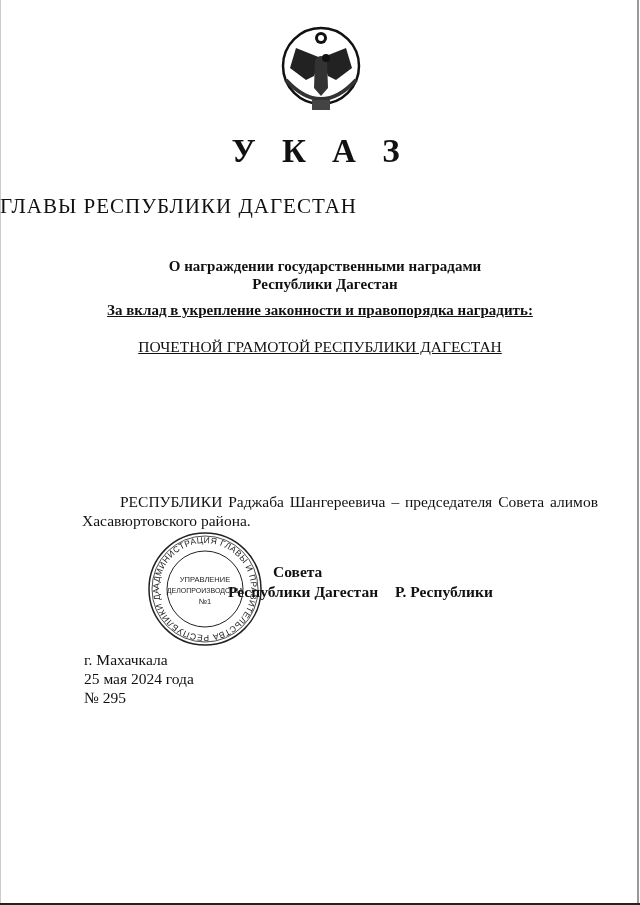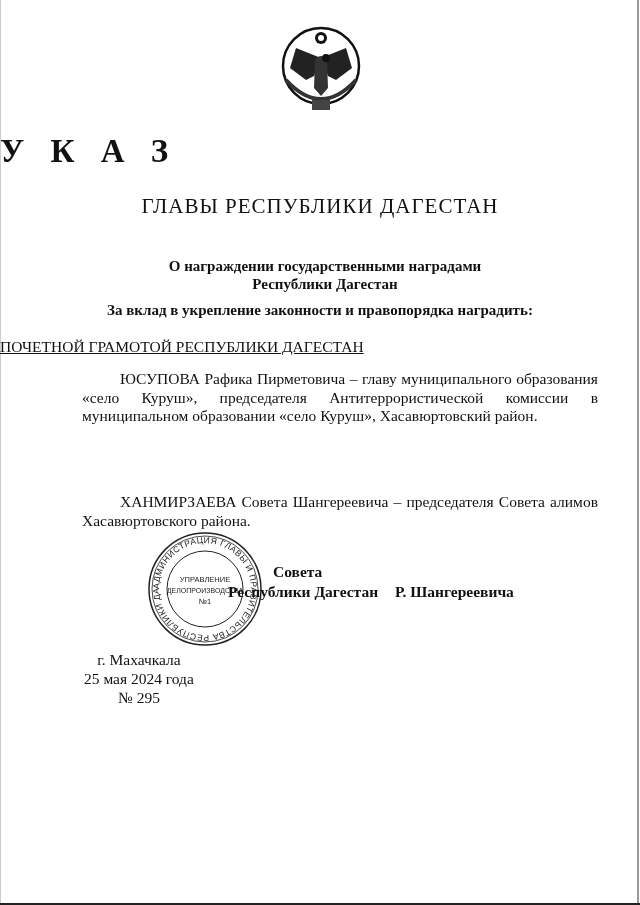--- a/index.html
+++ b/index.html
@@ -5,42 +5,42 @@
   html, body { margin: 0; padding: 0; }
   body {
     width: 640px; height: 905px; background: #ffffff; position: relative; overflow: hidden;
     font-family: "Liberation Serif", "DejaVu Serif", serif; color: #111;
   }
   .page { position: absolute; left: 0; top: 0; width: 640px; height: 905px; }
   .edge-left { position: absolute; left: 0; top: 0; width: 1px; height: 905px; background: #ccc; }
   .edge-right { position: absolute; right: 1px; top: 0; width: 2px; height: 905px; background: #999; }
   .edge-bottom { position: absolute; left: 0; bottom: 0; width: 640px; height: 2px; background: #222; }
   .emblem { position: absolute; left: 276px; top: 18px; width: 90px; height: 100px; }
-  .title { position: absolute; left: 0; width: 640px; top: 133px; text-align: left;
+  .title { position: absolute; left: 0; width: 640px; top: 133px; text-align: center;
     font-size: 33px; font-weight: bold; letter-spacing: 9px; }
-  .subtitle { position: absolute; left: 0; width: 640px; top: 194px; text-align: center;
+  .subtitle { position: absolute; left: 0; width: 640px; top: 194px; text-align: left;
     font-size: 21px; letter-spacing: 1px; }
   .subject { position: absolute; left: 5px; width: 640px; top: 257px; text-align: center;
     font-size: 15px; font-weight: bold; line-height: 18px; }
   .preamble { position: absolute; left: 0; width: 640px; top: 302px; text-align: center;
-    font-size: 15px; font-weight: bold; }
-  .award { position: absolute; left: 0; width: 640px; font-size: 15.5px;
+    font-size: 15px; font-weight: bold; text-decoration: underline; }
+  .award { position: absolute; left: 0; width: 640px; text-align: center; font-size: 15.5px;
     text-decoration: underline; line-height: 19px; }
   .award1 { top: 337px; }
   .award2 { top: 440px; }
   .para { position: absolute; left: 82px; width: 516px; font-size: 15.5px; line-height: 18.5px;
     text-align: justify; }
   .para1 { top: 370px; }
   .para2 { top: 493px; }
   .indent { text-indent: 38px; }
   .stamp { position: absolute; left: 146px; top: 530px; width: 118px; height: 118px; }
   .sig-role { position: absolute; left: 273px; top: 563px; font-size: 15.5px; font-weight: bold; }
   .sig-role2 { position: absolute; left: 228px; top: 583px; font-size: 15.5px; font-weight: bold; }
   .sig-name { position: absolute; left: 395px; top: 583px; font-size: 15.5px; font-weight: bold; }
-  .footer { position: absolute; left: 84px; top: 650px; font-size: 15.5px; line-height: 19px; text-align: center; }
+  .footer { position: absolute; left: 84px; top: 650px; font-size: 15.5px; line-height: 19px; }
 </style>
 </head>
 <body>
 
 <div class="page">
   <div class="edge-left"></div>
   <div class="edge-right"></div>
   <div class="edge-bottom"></div>
 
   <div class="emblem">
@@ -61,43 +61,42 @@
   <div class="subtitle">ГЛАВЫ РЕСПУБЛИКИ ДАГЕСТАН</div>
 
   <div class="subject">
     <div>О награждении государственными наградами</div>
     <div>Республики Дагестан</div>
   </div>
 
   <div class="preamble">За вклад в укрепление законности и правопорядка  наградить:</div>
 
   <div class="award award1">ПОЧЕТНОЙ ГРАМОТОЙ РЕСПУБЛИКИ ДАГЕСТАН</div>
-  <div class="para para1 indent">ЮСУПОВА Рафика Пирметовича – главу муниципального образования «село Куруш», председателя Антитеррористической комиссии в муниципальном образовании «село Куруш», Хасавюртовский район.</div>
 
-  <div class="para para2 indent">ХАНМИРЗАЕВА Совета Шангереевича – председателя Совета алимов Хасавюртовского района.</div>
+  <div class="para para2 indent">РЕСПУБЛИКИ Раджаба Шангереевича – председателя Совета алимов Хасавюртовского района.</div>
 
   <div class="stamp">
     <svg width="118" height="118" viewBox="0 0 118 118">
       <defs>
         <path id="ringpath" d="M59 59 m-46 0 a46 46 0 1 1 92 0 a46 46 0 1 1 -92 0"></path>
       </defs>
       <circle cx="59" cy="59" r="56" fill="none" stroke="#222" stroke-width="1.5"></circle>
       <circle cx="59" cy="59" r="53" fill="none" stroke="#222" stroke-width="0.8"></circle>
       <circle cx="59" cy="59" r="38" fill="none" stroke="#222" stroke-width="1"></circle>
       <text font-family="Liberation Sans, sans-serif" font-size="8.5" fill="#222" letter-spacing="0.5">
         <textPath href="#ringpath">АДМИНИСТРАЦИЯ ГЛАВЫ И ПРАВИТЕЛЬСТВА РЕСПУБЛИКИ ДАГЕСТАН</textPath>
       </text>
       <text x="59" y="52" text-anchor="middle" font-family="Liberation Sans, sans-serif" font-size="7.5" fill="#222">УПРАВЛЕНИЕ</text>
       <text x="59" y="63" text-anchor="middle" font-family="Liberation Sans, sans-serif" font-size="7" fill="#222">ДЕЛОПРОИЗВОДСТВА</text>
       <text x="59" y="74" text-anchor="middle" font-family="Liberation Sans, sans-serif" font-size="7.5" fill="#222">№1</text>
     </svg>
   </div>
 
   <div class="sig-role">Совета</div>
   <div class="sig-role2">Республики Дагестан</div>
-  <div class="sig-name">Р. Шангереевича</div>
+  <div class="sig-name">Р. Республики</div>
 
   <div class="footer">
     <div>г. Махачкала</div>
     <div>25 мая 2024 года</div>
     <div>№ 295</div>
   </div>
 </div>
 
 </body></html>

